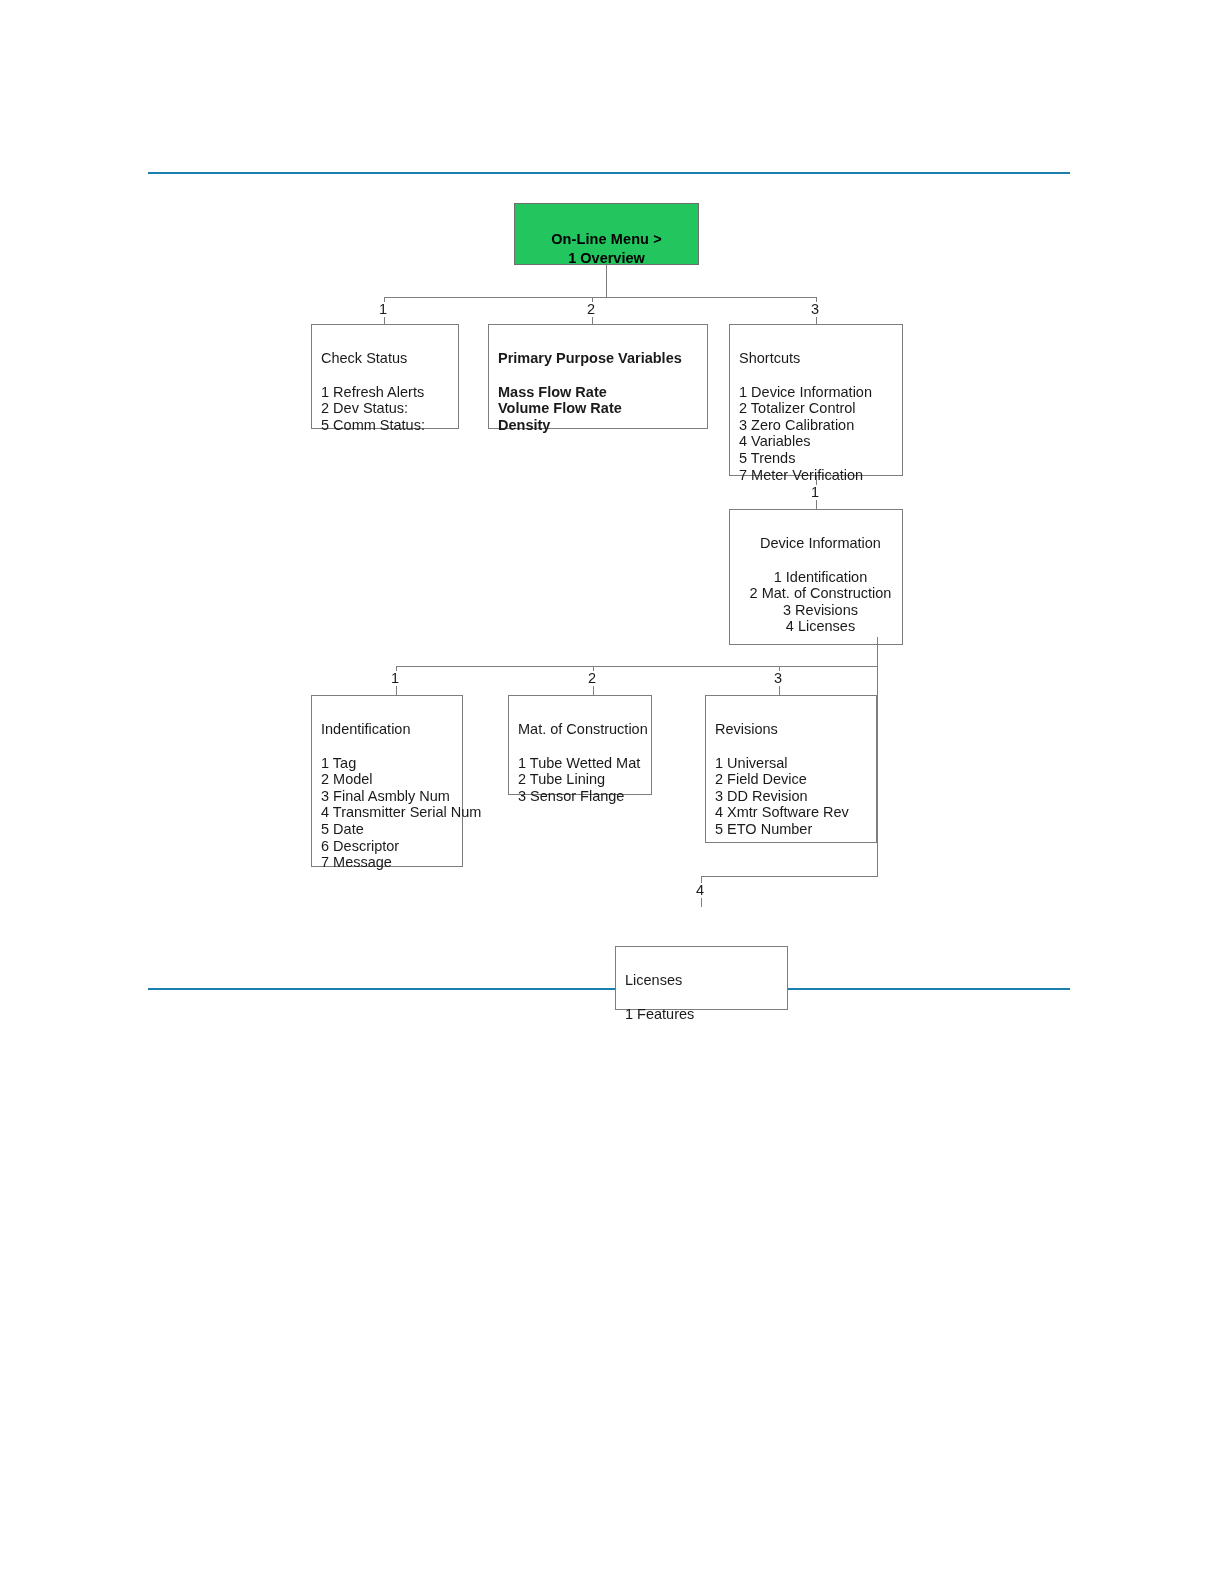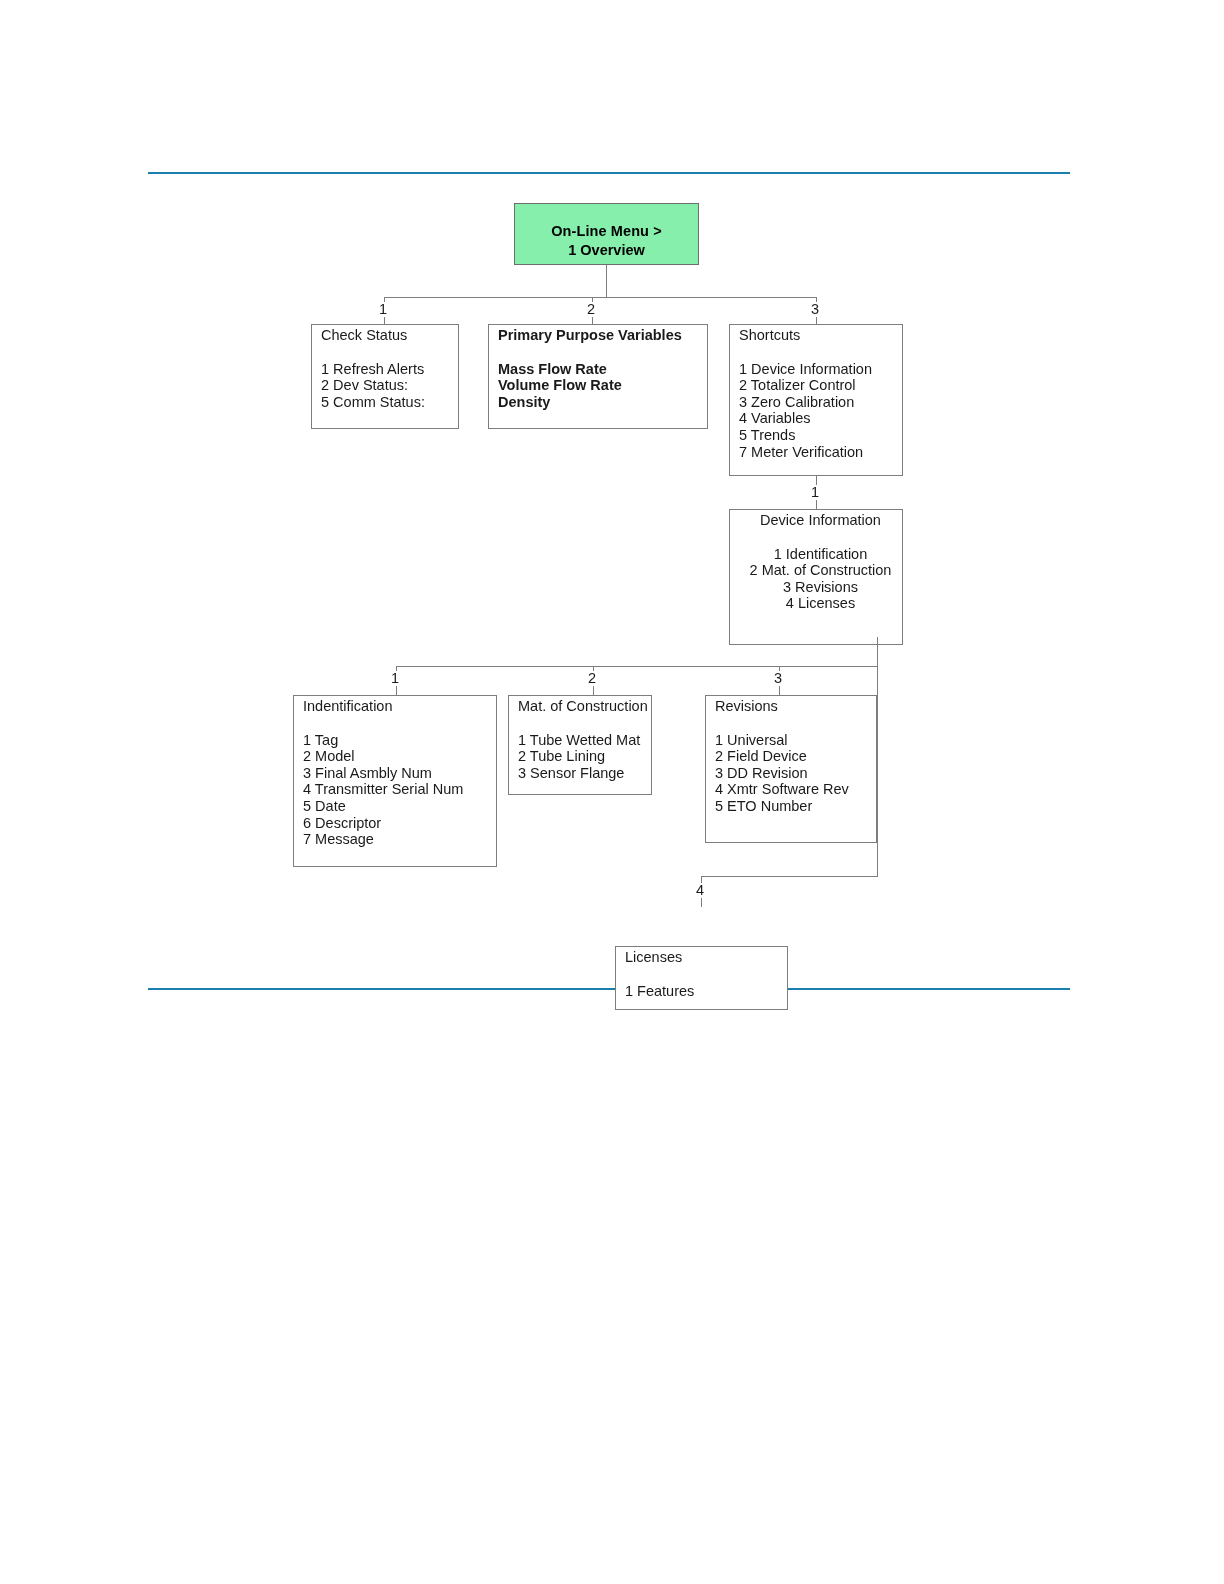--- a/index.html
+++ b/index.html
@@ -33,27 +33,27 @@
 
   
   .node {
     position: absolute;
     box-sizing: border-box;
     border: 1px solid #7d7d7d;
     background: #ffffff;
     font-size: 14.5px;
     line-height: 16.6px;
     color: #1a1a1a;
-    padding: 2px 0 0 9px;
+    padding: 25px 0 0 9px;
   }
   .node.root {
-    background: #86efac;
+    background: #22c55e;
     border: 1px solid #6e6e6e;
     font-weight: bold;
-    padding: 0;
+    padding: 8px;
     text-align: center;
     color: #000000;
   }
   .node.root .root-line1 {
     margin-top: 19px;
     letter-spacing: .1px;
   }
   .node.root .root-line2 {
     margin-top: 2px;
     text-align: center;
@@ -163,21 +163,21 @@
 
   <div class="elabel" style="left:389px; top:671px;">1</div>
   <div class="elabel" style="left:586px; top:671px;">2</div>
   <div class="elabel" style="left:772px; top:671px;">3</div>
 
   <div class="ln v" style="left:877px; top:666px; height:210px;"></div>
   <div class="ln h" style="left:701px; top:876px; width:177px;"></div>
   <div class="ln v" style="left:701px; top:876px; height:31px;"></div>
   <div class="elabel" style="left:694px; top:883px;">4</div>
 
-  <div class="node" style="left:293px; top:695px; width:204px; height:172px;">
+  <div class="node" style="left:311px; top:695px; width:152px; height:172px;">
     <div class="title">Indentification</div>
     <ul>
       <li>1 Tag</li>
       <li>2 Model</li>
       <li>3 Final Asmbly Num</li>
       <li>4 Transmitter Serial Num</li>
       <li>5 Date</li>
       <li>6 Descriptor</li>
       <li>7 Message</li>
     </ul>

